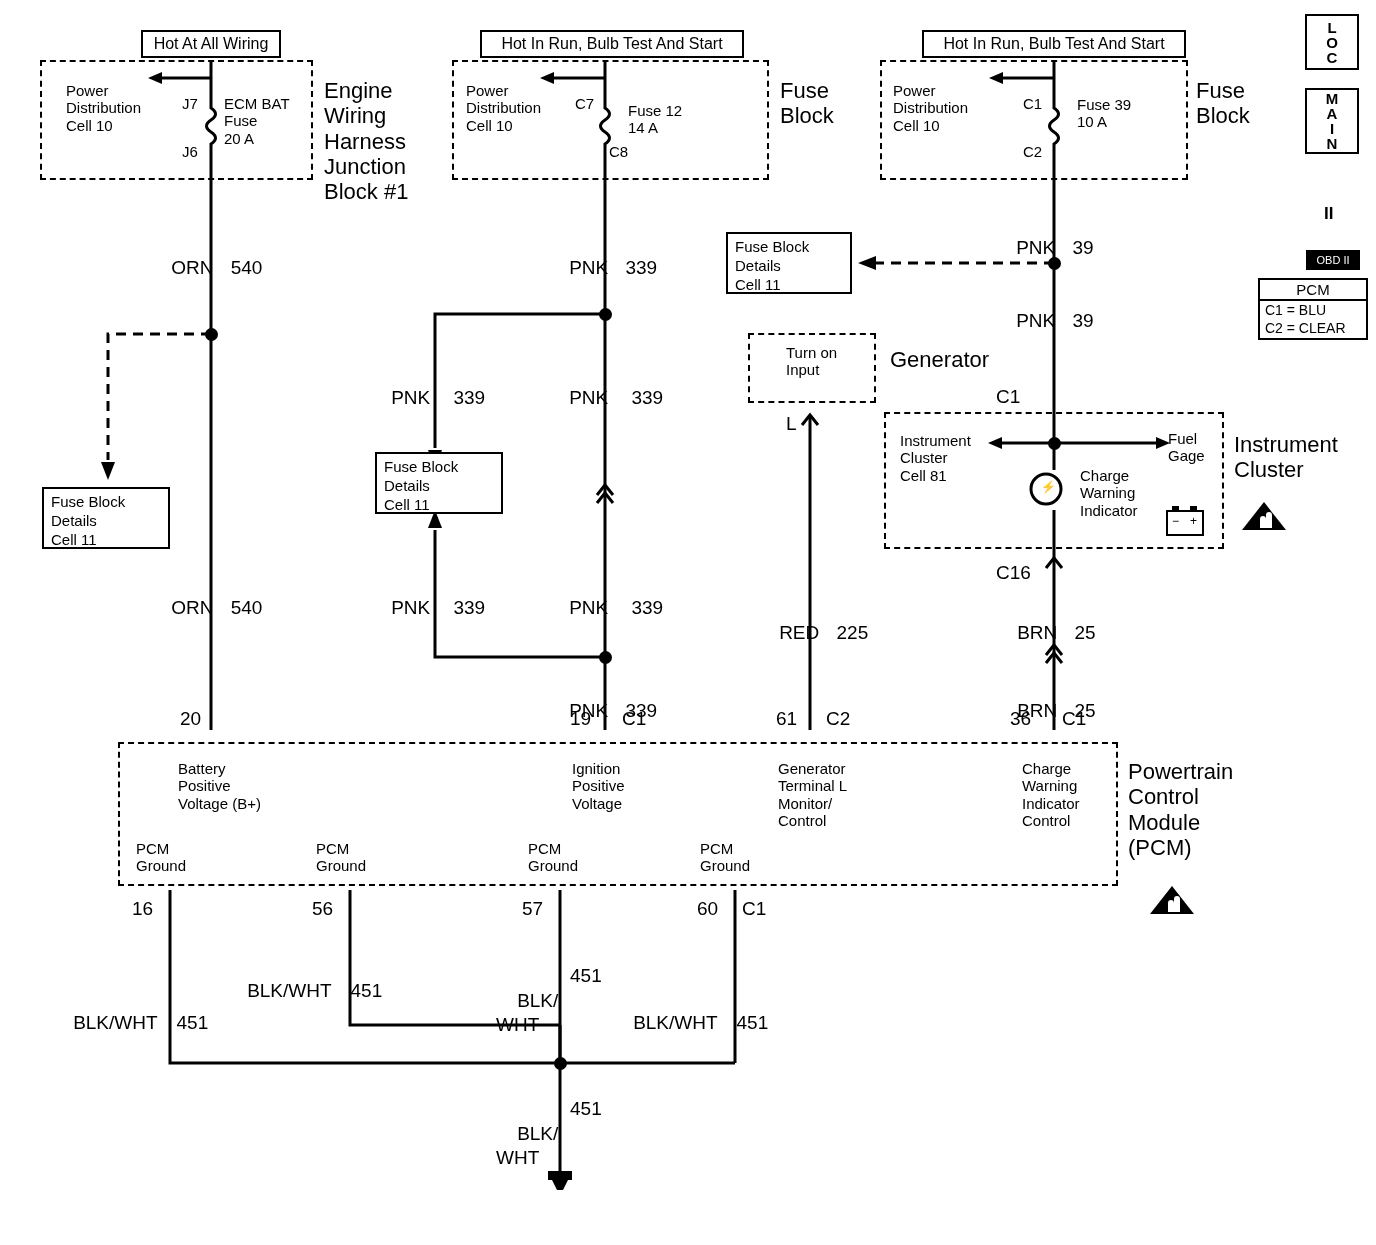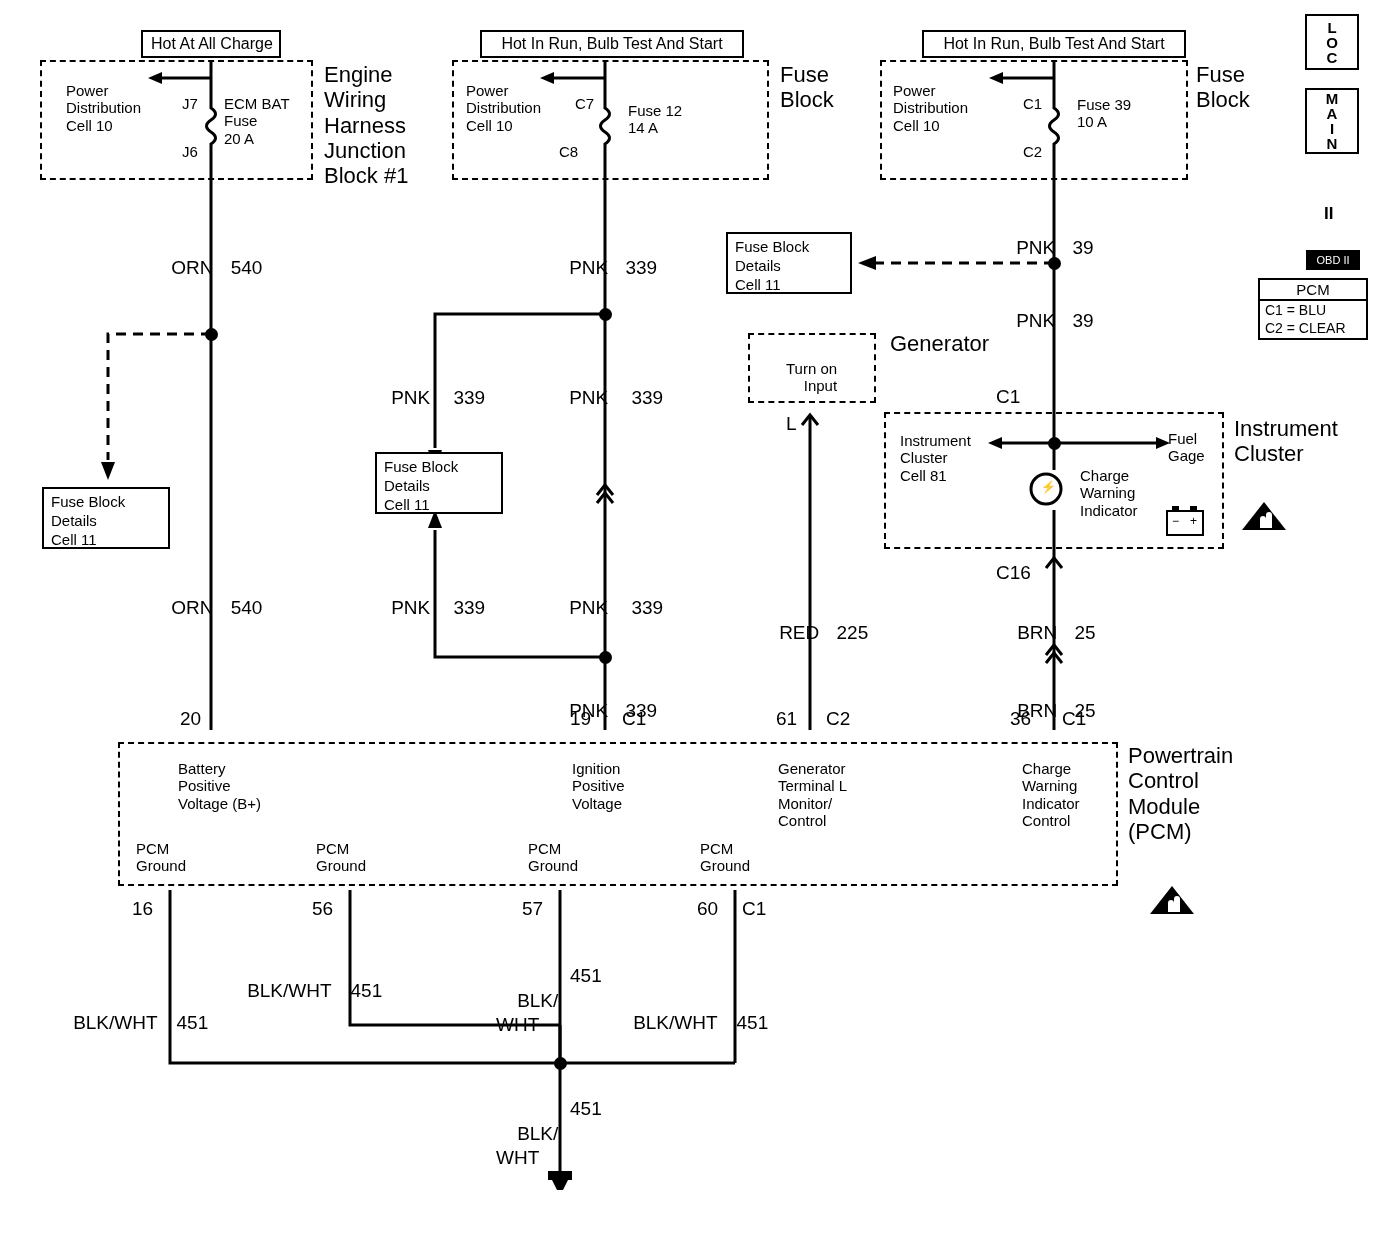--- a/index.html
+++ b/index.html
@@ -17,21 +17,21 @@
     height: 1245px;
     overflow: hidden;
   }
   .abs { position: absolute; margin-top: 20px; }
   .txt {
     position: absolute;
     white-space: pre;
     line-height: 1.15;
     font-size: 17px;
   }
-  .big { font-size: 22px; }
+  .big { font-size: 22px; margin-top: 16px; }
   .med { font-size: 19px; }
   .sm  { font-size: 15px; }
   .xs  { font-size: 12px; }
   .dashbox {
     position: absolute;
     border: 2px dashed #000;
     box-sizing: border-box;
     background: transparent;
   }
   .labelbox {
@@ -168,21 +168,21 @@
     </g>
   </svg>
 
   <div class="dot" style="left:205px; top:328px;"></div>
   <div class="dot" style="left:599px; top:308px;"></div>
   <div class="dot" style="left:599px; top:651px;"></div>
   <div class="dot" style="left:1048px; top:257px;"></div>
   <div class="dot" style="left:1048px; top:437px;"></div>
   <div class="dot" style="left:554px; top:1057px;"></div>
 
-  <div class="labelbox" style="left:141px; top:30px; width:140px; height:28px; text-align:center;">Hot At All Charge</div>
+  <div class="labelbox" style="left:141px; top:30px; width:140px; height:28px; text-align:center;">Hot At All Wiring</div>
   <div class="labelbox" style="left:480px; top:30px; width:264px; height:28px; text-align:center;">Hot In Run, Bulb Test And Start</div>
   <div class="labelbox" style="left:922px; top:30px; width:264px; height:28px; text-align:center;">Hot In Run, Bulb Test And Start</div>
 
   <div class="dashbox" style="left:40px; top:60px; width:273px; height:120px;"></div>
   <div class="dashbox" style="left:452px; top:60px; width:317px; height:120px;"></div>
   <div class="dashbox" style="left:880px; top:60px; width:308px; height:120px;"></div>
   <div class="dashbox" style="left:748px; top:333px; width:128px; height:70px;"></div>
   <div class="dashbox" style="left:884px; top:412px; width:340px; height:137px;"></div>
   <div class="dashbox" style="left:118px; top:742px; width:1000px; height:144px;"></div>
 
@@ -215,42 +215,42 @@
 
   <div class="txt sm" style="left:224px; top:95px;">ECM BAT
 Fuse
 20 A</div>
   <div class="txt sm" style="left:182px; top:95px;">J7</div>
   <div class="txt sm" style="left:182px; top:143px;">J6</div>
 
   <div class="txt sm" style="left:628px; top:102px;">Fuse 12
 14 A</div>
   <div class="txt sm" style="left:575px; top:95px;">C7</div>
-  <div class="txt sm" style="left:559px; top:143px;text-align:center;">C8</div>
+  <div class="txt sm" style="left:609px; top:143px;text-align:center;">C8</div>
 
   <div class="txt sm" style="left:1077px; top:96px;">Fuse 39
 10 A</div>
   <div class="txt sm" style="left:1023px; top:95px;">C1</div>
   <div class="txt sm" style="left:1023px; top:143px;">C2</div>
 
   <div class="cellbox" style="left:42px; top:487px; width:128px; height:62px;">Fuse Block
 Details
 Cell 11</div>
   <div class="cellbox" style="left:375px; top:452px; width:128px; height:62px;">Fuse Block
 Details
 Cell 11</div>
   <div class="cellbox" style="left:726px; top:232px; width:126px; height:62px;">Fuse Block
 Details
 Cell 11</div>
 
   <div class="txt sm" style="left:900px; top:432px;">Instrument
 Cluster
 Cell 81</div>
 
-  <div class="txt sm" style="left:786px; top:360px; text-align:right;">Turn on
+  <div class="txt sm" style="left:786px; top:344px; text-align:left;">Turn on
 Input</div>
   <div class="txt med" style="left:786px; top:413px;">L</div>
 
   <div class="txt sm" style="left:1168px; top:430px;">Fuel
 Gage</div>
   <div class="txt sm" style="left:1080px; top:467px;">Charge
 Warning
 Indicator</div>
   <div class="txt med" style="left:996px; top:562px;">C16</div>
 

